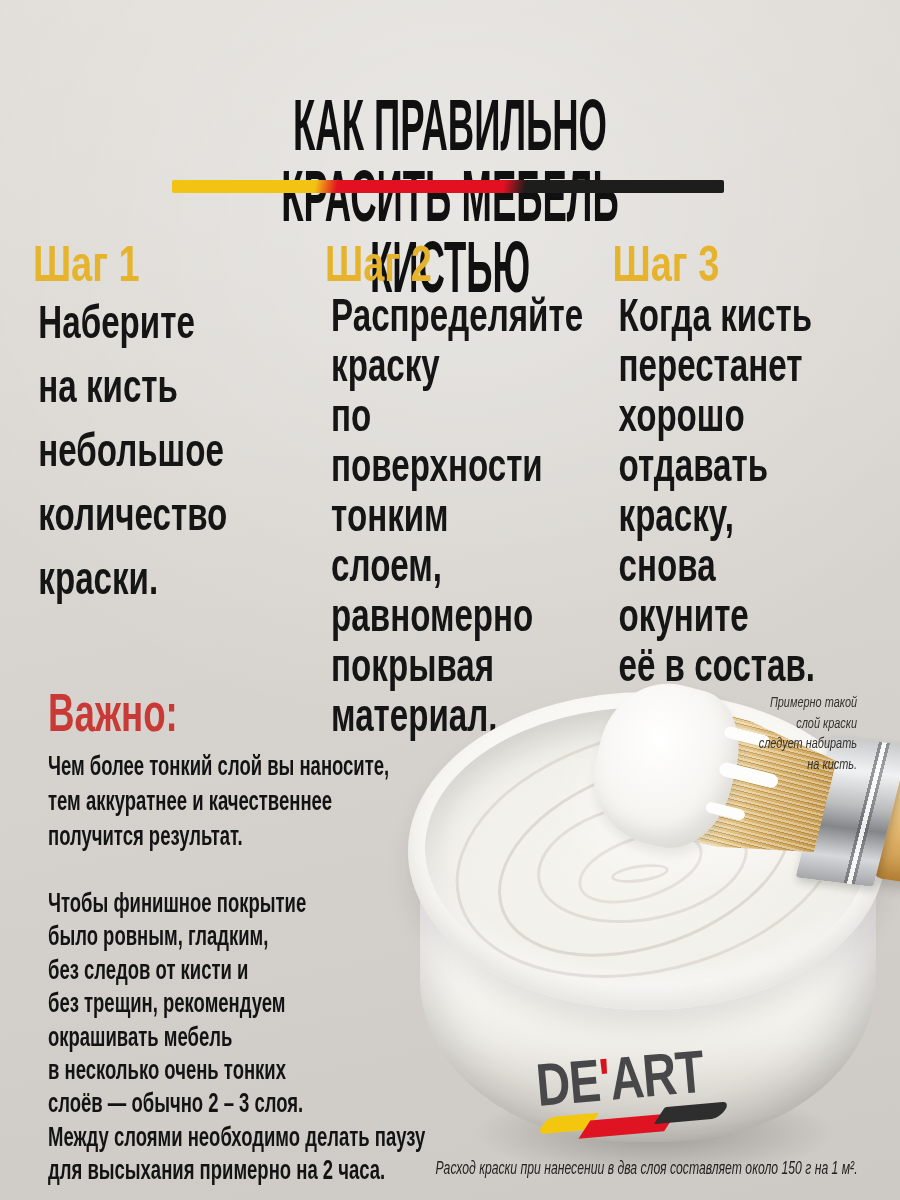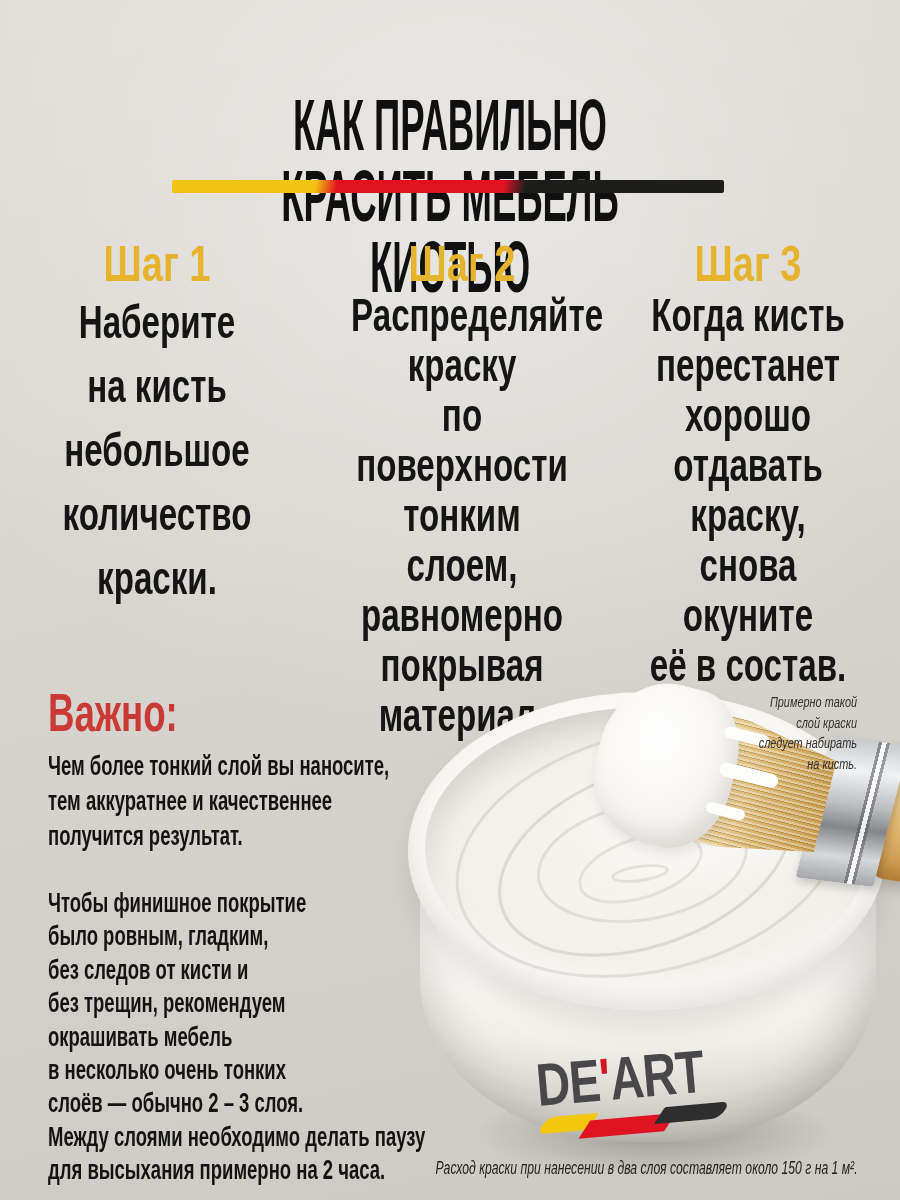--- a/index.html
+++ b/index.html
@@ -16,21 +16,21 @@
   .title{
     position:absolute;left:0;top:40px;width:900px;text-align:center;
     font-size:73px;line-height:71px;font-weight:bold;color:#101010;
     letter-spacing:0px;transform:scaleX(0.50);transform-origin:50% 0;
   }
   .title-bar{
     position:absolute;left:172px;top:180px;width:552px;height:13px;border-radius:2px;
     background:linear-gradient(100deg,#f3c313 0 26%,#e11122 30% 60%,#1d1d1b 64% 100%);
   }
   
-  .step{position:absolute;top:238px;text-align:center;padding-left:20px;}
+  .step{position:absolute;top:238px;text-align:left;}
   .step1{left:0;width:274px;}
   .step2{left:288px;width:308px;}
   .step3{left:576px;width:304px;}
   .step-header{
     font-size:50px;line-height:52px;font-weight:bold;color:#e5b32c;
     transform:scaleX(0.76);transform-origin:50% 0;
   }
   .step-text{
     font-size:46px;font-weight:bold;color:#151515;
     transform:scaleX(0.72);transform-origin:50% 0;

